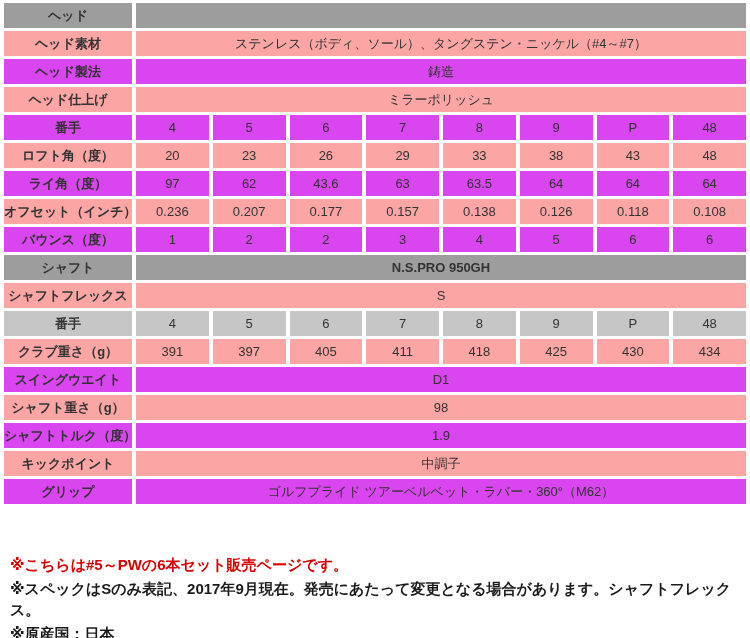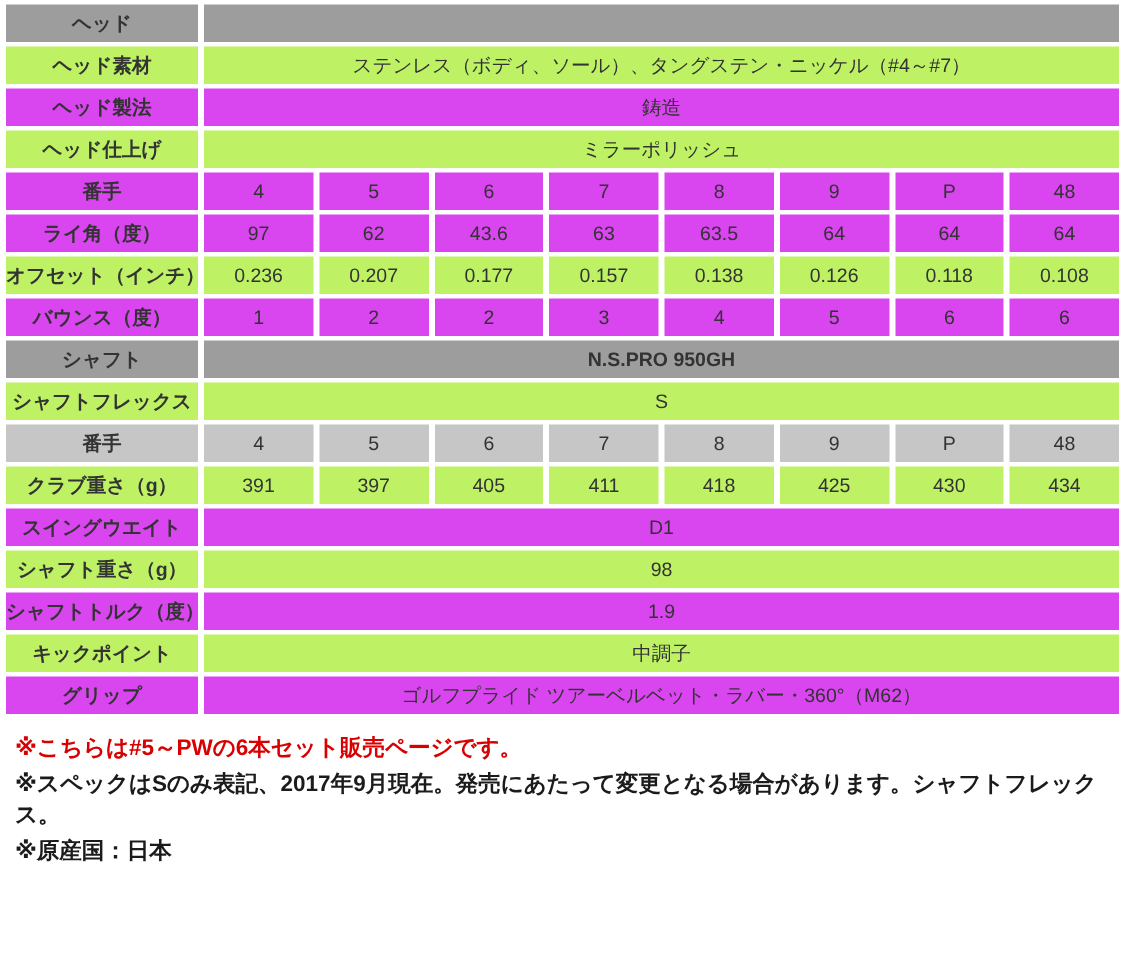--- a/index.html
+++ b/index.html
@@ -32,34 +32,34 @@
   }
   td.lbl {
     text-align: right;
     padding-right: 9px;
     font-weight: bold;
     font-size: 12.5px;
     color: #333333;
   }
   tr.dark td   { background: #9d9d9d; }
   tr.dark td.val { font-weight: bold; }
-  tr.alt td    { background: #bef264; margin-left: 44px; }
+  tr.alt td    { background: #fca5a5; margin-left: 44px; }
   tr.plain td  { background: #d946ef; }
   tr.sub td    { background: #c6c6c6; }
   .notes {
     padding: 9px 10px 4px 10px;
   }
   .notes p {
     margin: 0 0 3px 0;
     font-size: 15px;
     font-weight: bold;
     color: #1b1b1b;
     line-height: 21px;
   }
-  .notes p.red { color: #d80000; }
+  .notes p.red { color: #d80000; margin-top: 38px; }
 </style>
 </head>
 <body>
 
 <div class="page">
 
   <table class="spec">
     <colgroup>
       <col style="width:128px">
       <col span="8">
@@ -91,20 +91,31 @@
         <td>4</td>
         <td>5</td>
         <td>6</td>
         <td>7</td>
         <td>8</td>
         <td>9</td>
         <td>P</td>
         <td>48</td>
       </tr>
 
+      <tr class="alt">
+        <td class="lbl">ロフト角（度）</td>
+        <td>20</td>
+        <td>23</td>
+        <td>26</td>
+        <td>29</td>
+        <td>33</td>
+        <td>38</td>
+        <td>43</td>
+        <td>48</td>
+      </tr>
 
       <tr class="plain">
         <td class="lbl">ライ角（度）</td>
         <td>97</td>
         <td>62</td>
         <td>43.6</td>
         <td>63</td>
         <td>63.5</td>
         <td>64</td>
         <td>64</td>

